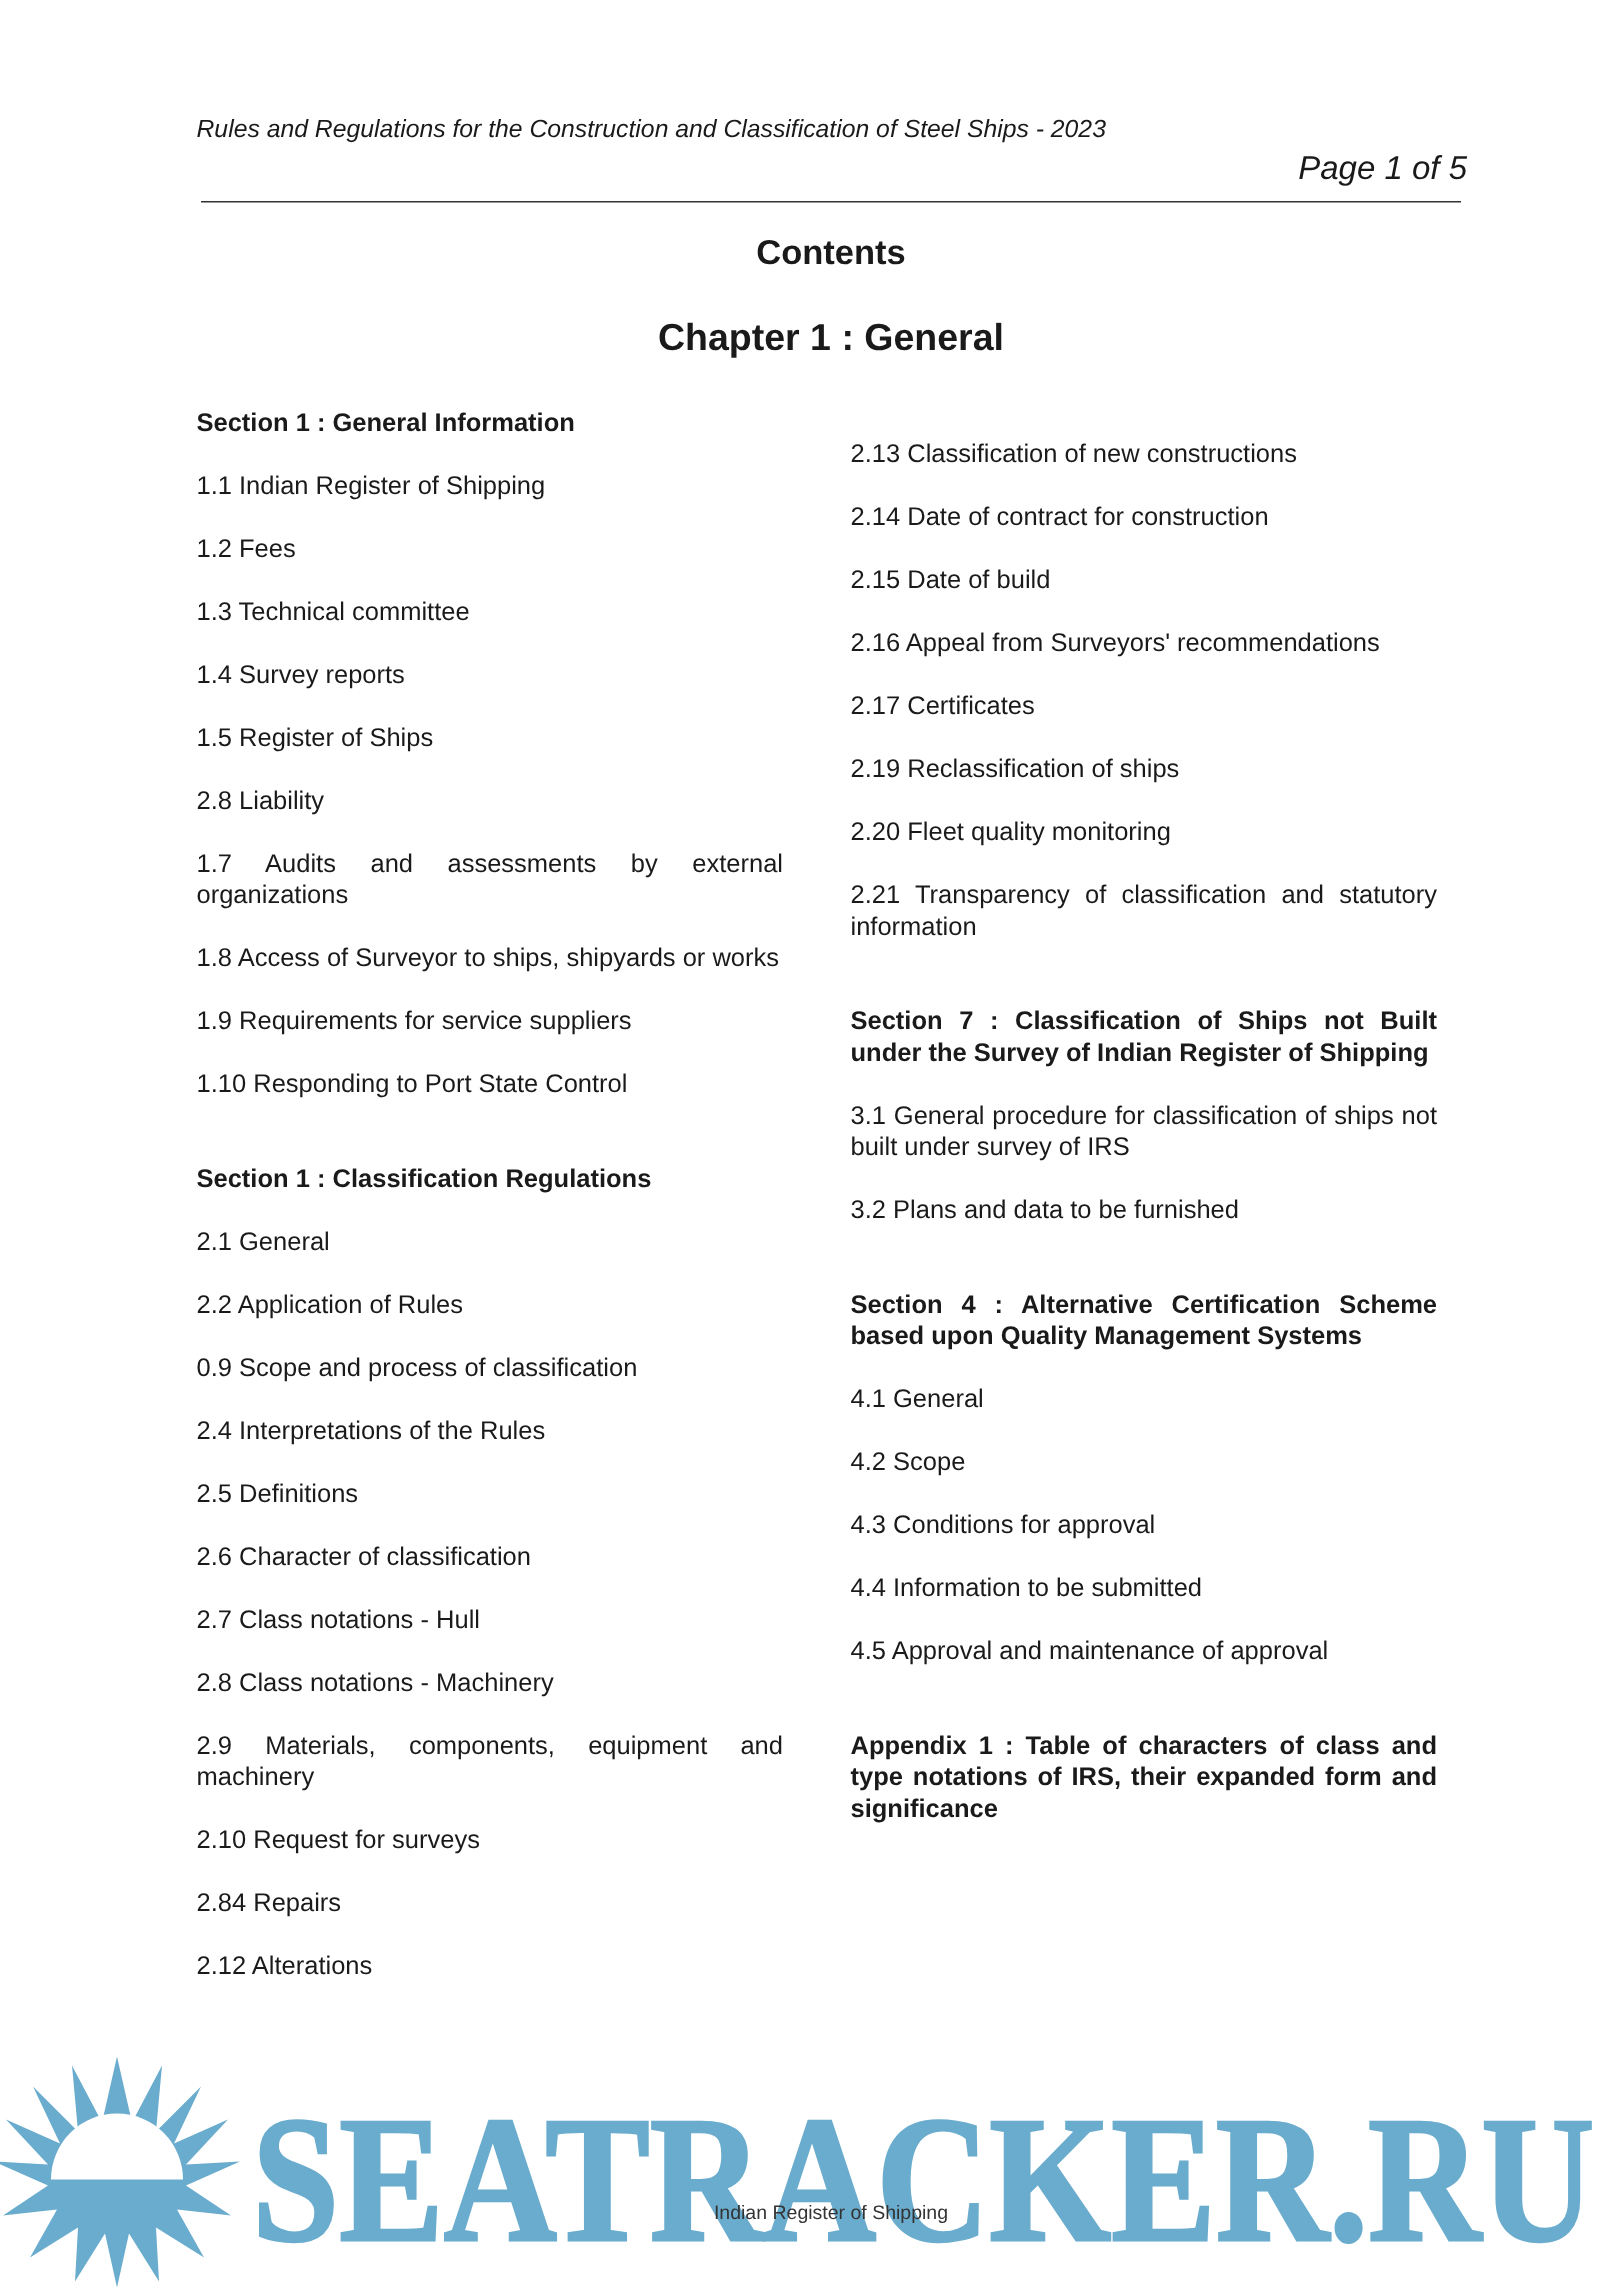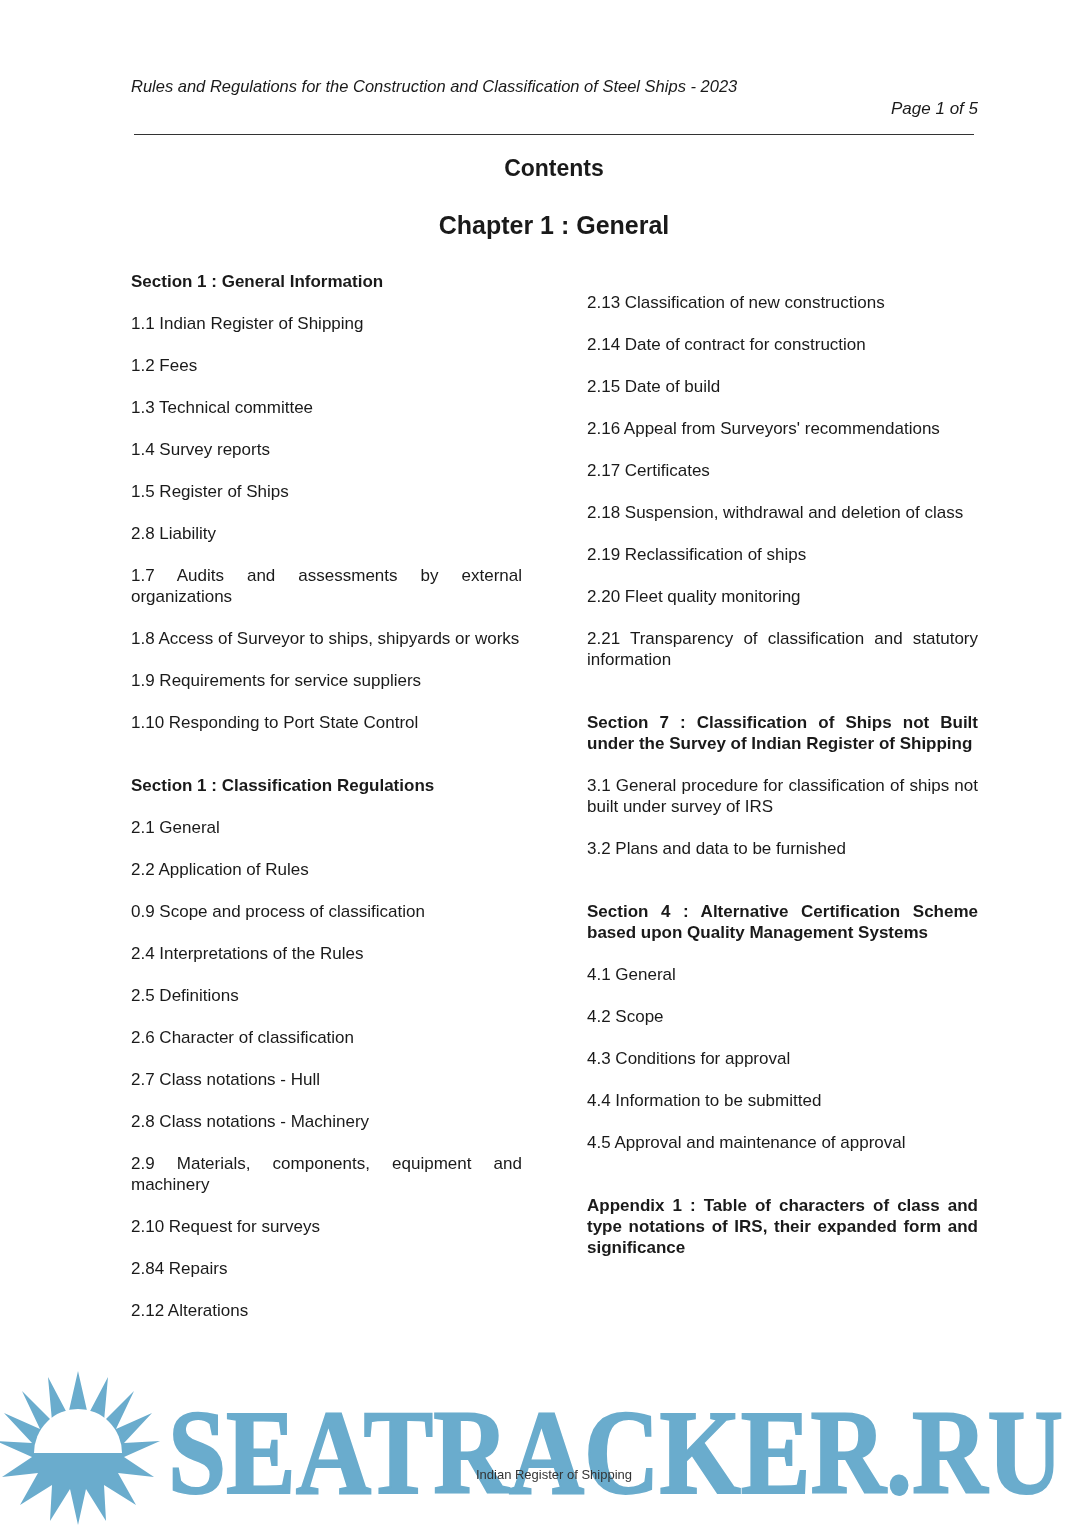--- a/index.html
+++ b/index.html
@@ -1,25 +1,25 @@
 <!DOCTYPE html>
 <html><head>
 <meta charset="utf-8">
 <style>
   html, body { margin: 0; padding: 0; background: #ffffff; }
   body { width: 1080px; height: 1527px; position: relative; overflow: hidden;
          font-family: "Liberation Sans", sans-serif; color: #1a1a1a; }
   .hdr-title { position: absolute; left: 131px; top: 77px; font-size: 16.5px; font-style: italic; }
-  .hdr-page { position: absolute; right: 102px; top: 99px; font-size: 17px; font-style: italic; }
+  .hdr-page { position: absolute; right: 102px; top: 99px; font-size: 22px; font-style: italic; }
   .hdr-rule { position: absolute; left: 134px; top: 134px; width: 840px; border-top: 1px solid #333; }
   .doc-title { position: absolute; left: 0; width: 1108px; text-align: center; top: 155px; font-size: 23px; font-weight: bold; }
   .chapter { position: absolute; left: 0; width: 1108px; text-align: center; top: 211px; font-size: 25px; font-weight: bold; }
   .col { position: absolute; width: 391px; font-size: 17px; line-height: 21px; text-align: justify; }
   .col-left { left: 131px; top: 271px; }
-  .col-right { left: 587px; top: 292px; }
+  .col-right { left: 567px; top: 292px; }
   .item { margin: 0 0 21px 0; }
   .sec { font-weight: bold; margin: 0 0 21px 0; }
   .gap { height: 21px; }
   .footer { position: absolute; left: 0; width: 1108px; text-align: center; top: 1467px; font-size: 13px; color: #333; z-index: 3; }
   .wm { position: absolute; left: 0; top: 1365px; width: 1080px; height: 162px; z-index: 2; }
 </style>
 </head>
 <body>
 
 <div class="hdr-title">Rules and Regulations for the Construction and Classification of Steel Ships - 2023</div>
@@ -55,21 +55,20 @@
   <div class="item">2.84 Repairs</div>
   <div class="item">2.12 Alterations</div>
 </div>
 
 <div class="col col-right">
   <div class="item">2.13 Classification of new constructions</div>
   <div class="item">2.14 Date of contract for construction</div>
   <div class="item">2.15 Date of build</div>
   <div class="item">2.16 Appeal from Surveyors' recommendations</div>
   <div class="item">2.17 Certificates</div>
-  <div class="item">2.18 Suspension, withdrawal and deletion of class</div>
   <div class="item">2.19 Reclassification of ships</div>
   <div class="item">2.20 Fleet quality monitoring</div>
   <div class="item">2.21 Transparency of classification and statutory information</div>
   <div class="gap"></div>
   <div class="sec">Section 7 : Classification of Ships not Built under the Survey of Indian Register of Shipping</div>
   <div class="item">3.1 General procedure for classification of ships not built under survey of IRS</div>
   <div class="item">3.2 Plans and data to be furnished</div>
   <div class="gap"></div>
   <div class="sec">Section 4 : Alternative Certification Scheme based upon Quality Management Systems</div>
   <div class="item">4.1 General</div>

